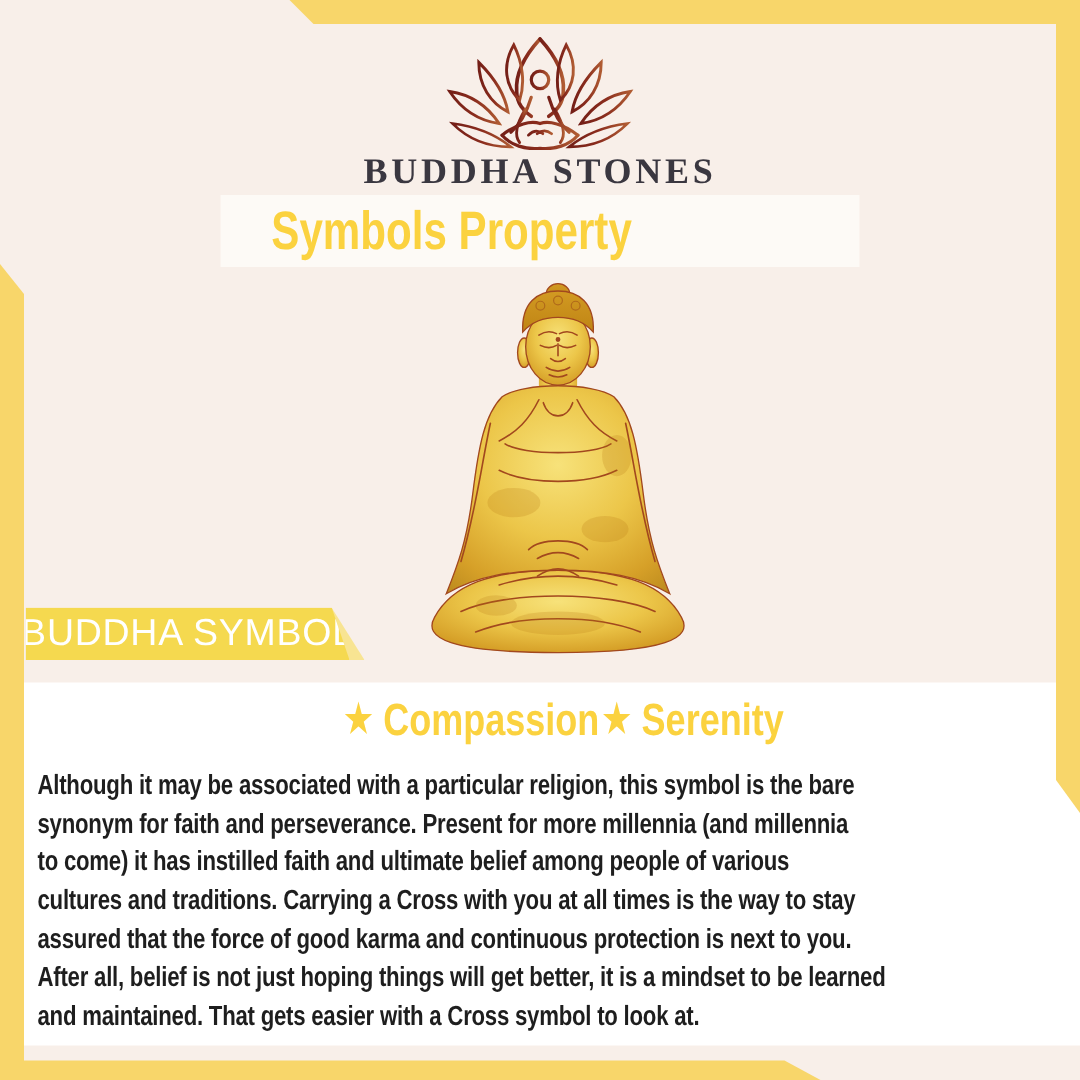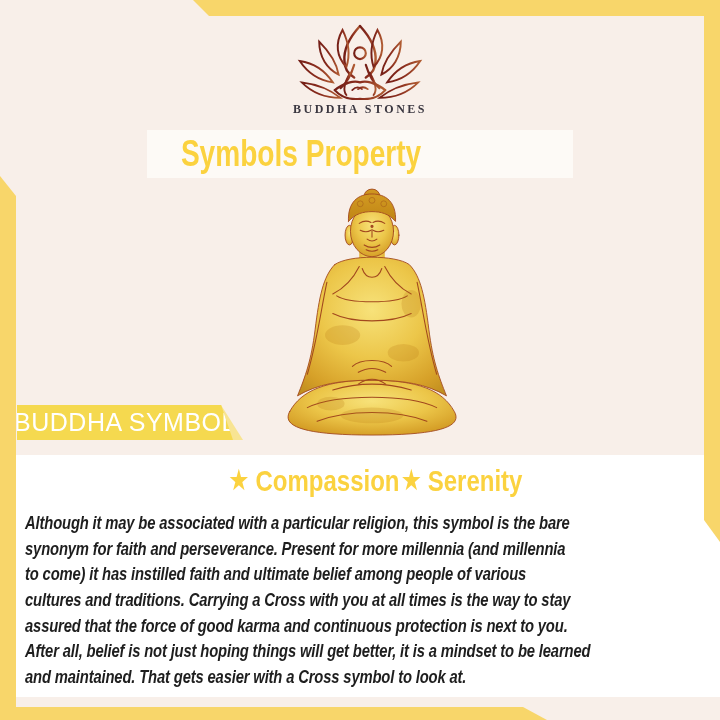--- a/index.html
+++ b/index.html
@@ -10,21 +10,21 @@
   }
   svg{display:block;}
   
   .ribbons{position:absolute;inset:0;z-index:6;pointer-events:none;}
   .rb{fill:var(--ribbon-yellow,#f8d66a);}
   
   .logo-wrap{position:absolute;top:22px;left:0;width:720px;text-align:center;z-index:2;}
   .lotus{margin:0 auto;}
   .brand-name{
     margin-top:2px;font-family:"Liberation Serif",serif;font-weight:600;
-    font-size:12px;letter-spacing:2.5px;color:var(--brand-dark,#3a3740);
+    font-size:24px;letter-spacing:2.5px;color:var(--brand-dark,#3a3740);
   }
   
   .title-banner{
     position:absolute;top:130px;left:147px;width:426px;height:48px;
     background:var(--banner-bg,#fdfaf6);z-index:2;display:flex;align-items:center;justify-content:flex-start;
   }
   .title-text{
     font-size:36px;font-weight:bold;color:var(--headline-yellow,#fbd23f);
     transform:scaleX(0.78);transform-origin:center;white-space:nowrap;letter-spacing:0;
   }
@@ -51,21 +51,21 @@
     background:#ffffff;z-index:4;
   }
   .traits{
     position:absolute;top:9px;left:16px;width:720px;text-align:center;
     color:var(--headline-yellow,#fbd24a);font-weight:bold;white-space:nowrap;
   }
   .traits-inner{display:inline-block;transform:scaleX(0.8);transform-origin:center;font-size:30px;}
   .traits .star{font-size:26px;vertical-align:2px;}
   .traits .star.first{margin-right:9px;}
   .traits .star.second{margin-left:3px;margin-right:9px;}
-  .desc{position:absolute;top:55px;left:25px;width:690px;font-style:italic;}
+  .desc{position:absolute;top:55px;left:25px;width:690px;}
   .desc .line{
     height:25.7px;line-height:25.7px;white-space:nowrap;
     font-size:18.5px;font-weight:bold;letter-spacing:-0.2px;
     color:var(--text-dark,#1e1e1e);
     transform:scaleX(0.8);transform-origin:left center;
   }
 </style>
 </head>
 <body>
 

